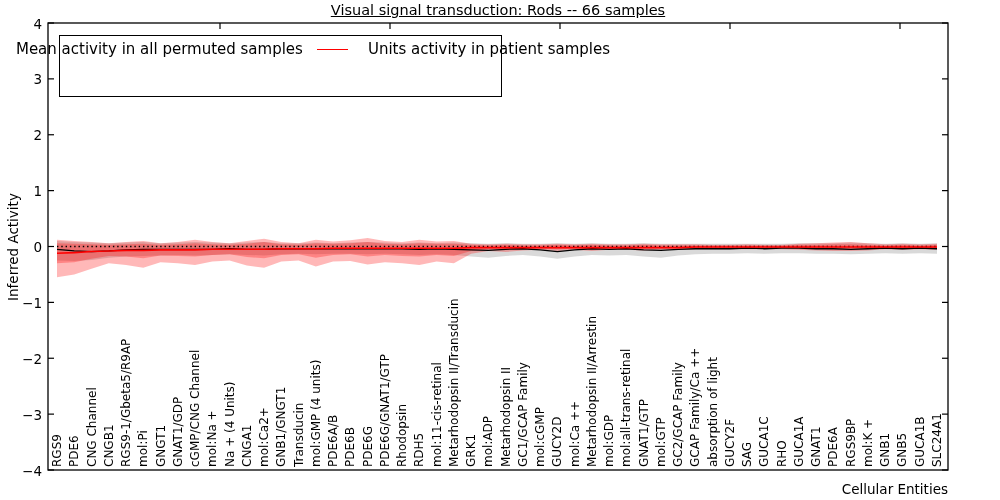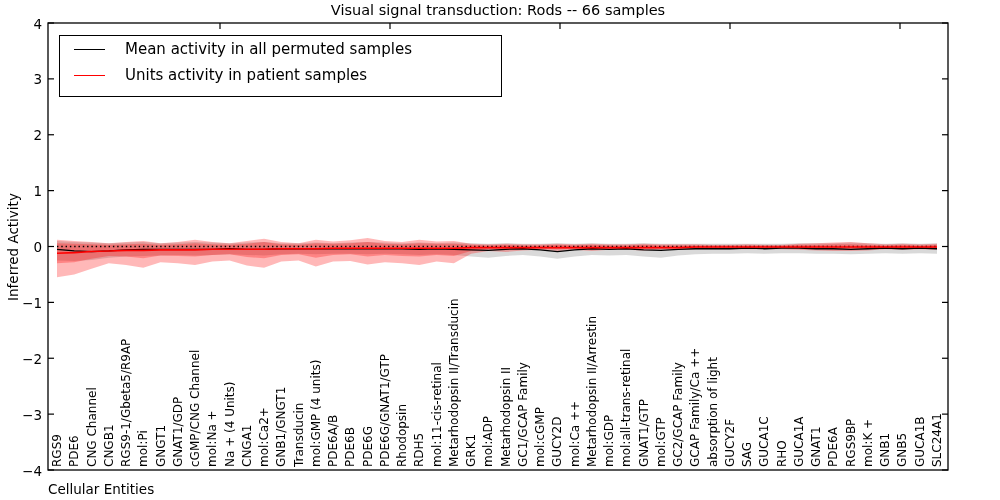--- a/index.html
+++ b/index.html
@@ -3,34 +3,34 @@
 <meta charset="utf-8">
 <style>
   html,body{margin:0;padding:0;background:#ffffff;}
   #figure{
     position:relative;width:1000px;height:500px;background:#ffffff;
     font-family:"DejaVu Sans","Liberation Sans",sans-serif;color:#000;
     overflow:hidden;
   }
   #chart-title{
     position:absolute;left:48px;top:1px;width:900px;text-align:center;
-    font-size:14.5px;line-height:18px;
+    font-size:14.5px;line-height:18px;text-decoration:underline;
   }
   #y-label{
     position:absolute;left:-57px;top:239px;width:140px;text-align:center;
     font-size:13.5px;transform:rotate(-90deg);transform-origin:center;
   }
   #x-label{
-    position:absolute;left:48px;top:481px;width:900px;text-align:left;
+    position:absolute;left:48px;top:481px;width:900px;text-align:right;
     font-size:13.5px;
   }
   #legend{
     position:absolute;left:59px;top:35px;width:443px;height:62px;
     background:#ffffff;border:1.3px solid #000;box-sizing:border-box;
-    display:flex;flex-direction:column;justify-content:flex-start;
+    display:flex;flex-direction:row;justify-content:center;
     z-index:5;
   }
   .legend-row{display:flex;align-items:center;height:26px;}
   .legend-swatch{display:inline-block;width:31px;height:0;border-top:1.6px solid #000;margin-left:14px;flex:none;}
   .legend-text{margin-left:20px;font-size:15px;white-space:nowrap;}
   #plot-svg{position:absolute;left:0;top:0;}
 </style>
 </head>
 <body>
 

